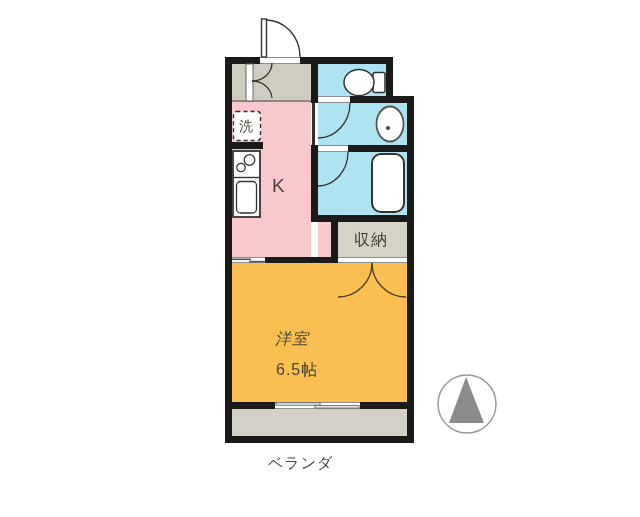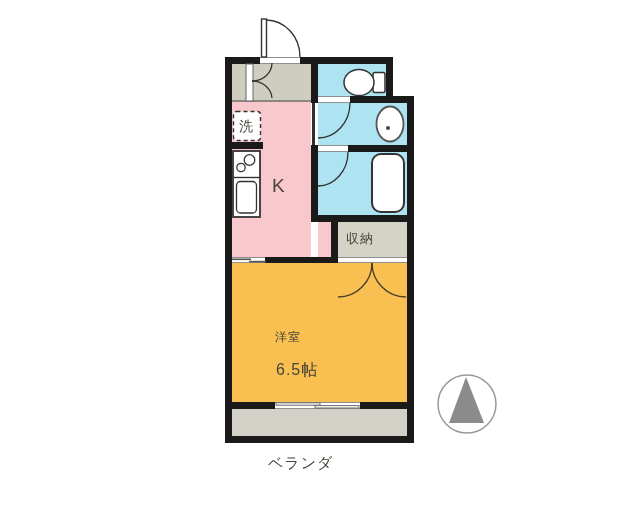--- a/index.html
+++ b/index.html
@@ -119,18 +119,18 @@
     <rect x="233.5" y="111.5" width="27" height="29" rx="3" fill="#ffffff" stroke="#333333" stroke-width="1.4" stroke-dasharray="4 3"></rect>
 
     <g>
       <circle cx="467" cy="404" r="29" fill="#ffffff" stroke="#999999" stroke-width="1.5"></circle>
       <polygon points="466,377 449,423 484,423" fill="#8b8b8b"></polygon>
     </g>
   </svg>
 
   <div class="label" style="left:239px;top:119px;font-size:14px;">洗</div>
   <div class="label" style="left:272px;top:176px;font-size:19px;">K</div>
-  <div class="label" style="left:346px;top:232px;font-size:13px;text-align:center;">収納</div>
-  <div class="label" style="left:275px;top:331px;font-size:12px;">洋室</div>
+  <div class="label" style="left:354px;top:232px;font-size:16px;text-align:center;">収納</div>
+  <div class="label" style="left:275px;top:331px;font-size:16px;font-style:italic;">洋室</div>
   <div class="label" style="left:276px;top:362px;font-size:16px;">6.5帖</div>
   <div class="label" style="left:268px;top:416px;font-size:15px;margin-top:39px;">ベランダ</div>
 
 </div>
 
 </body></html>

